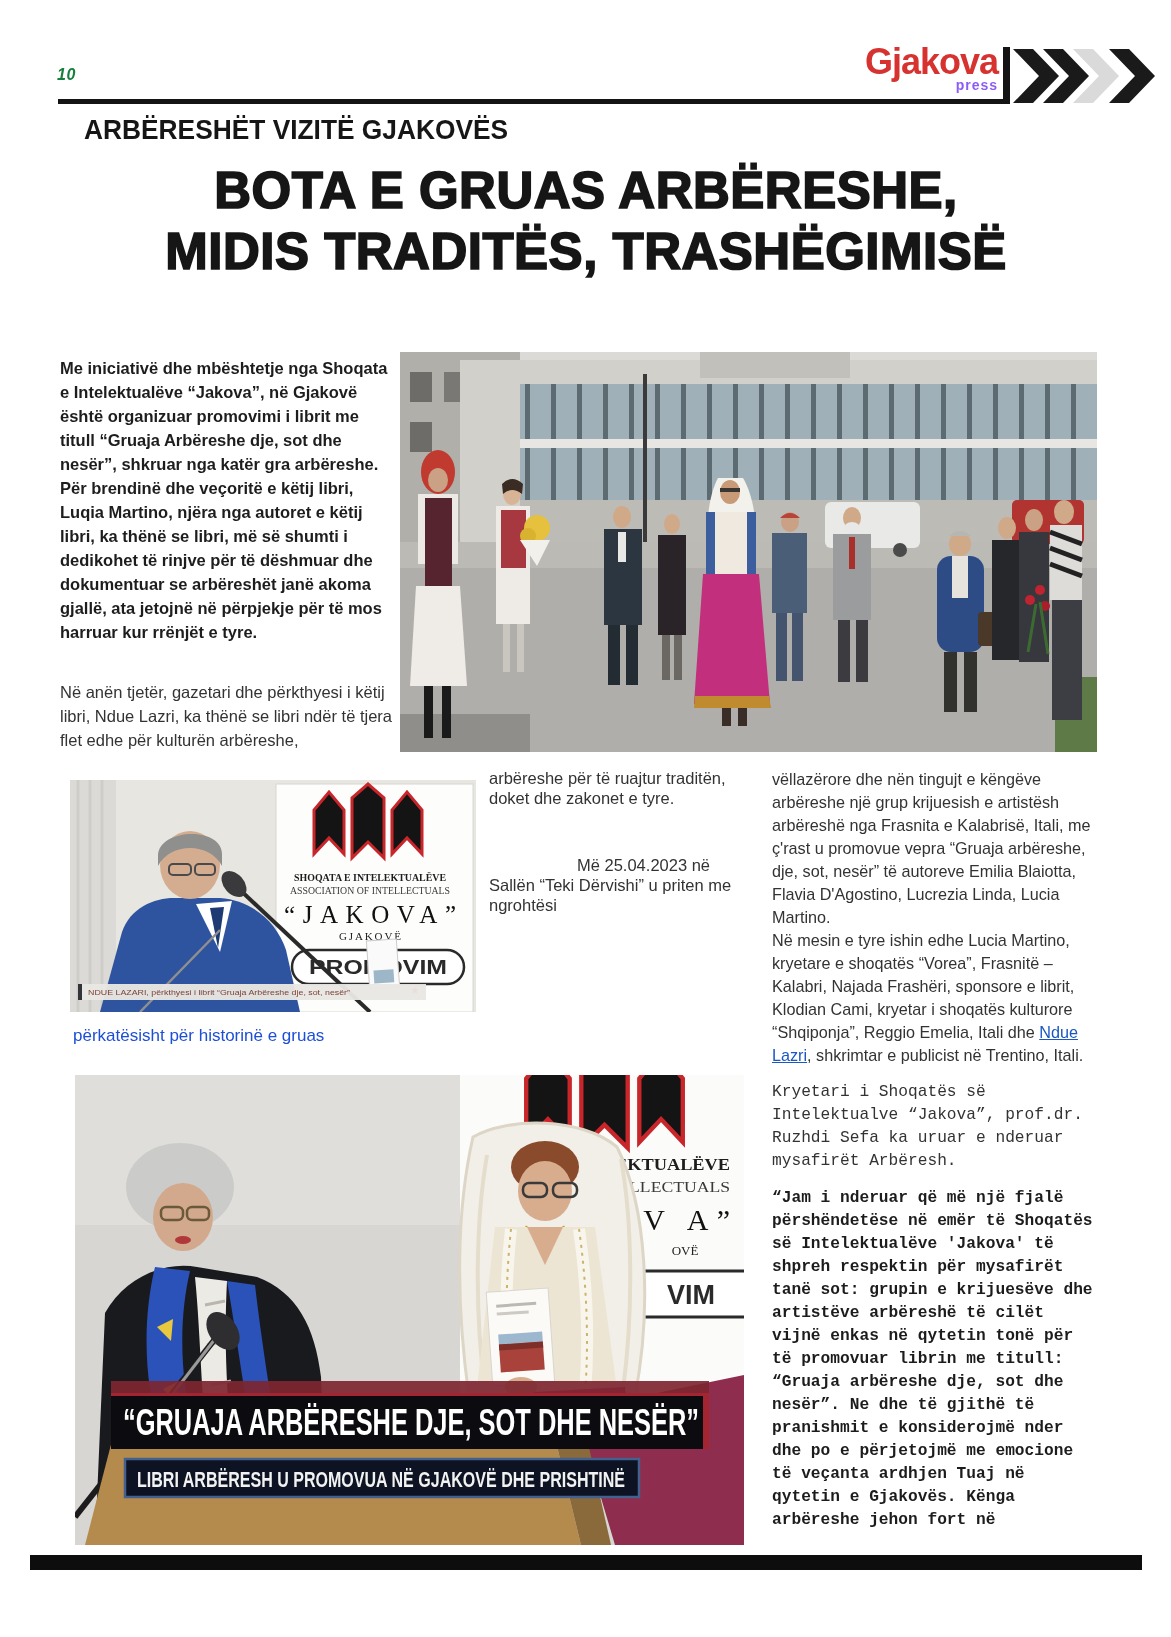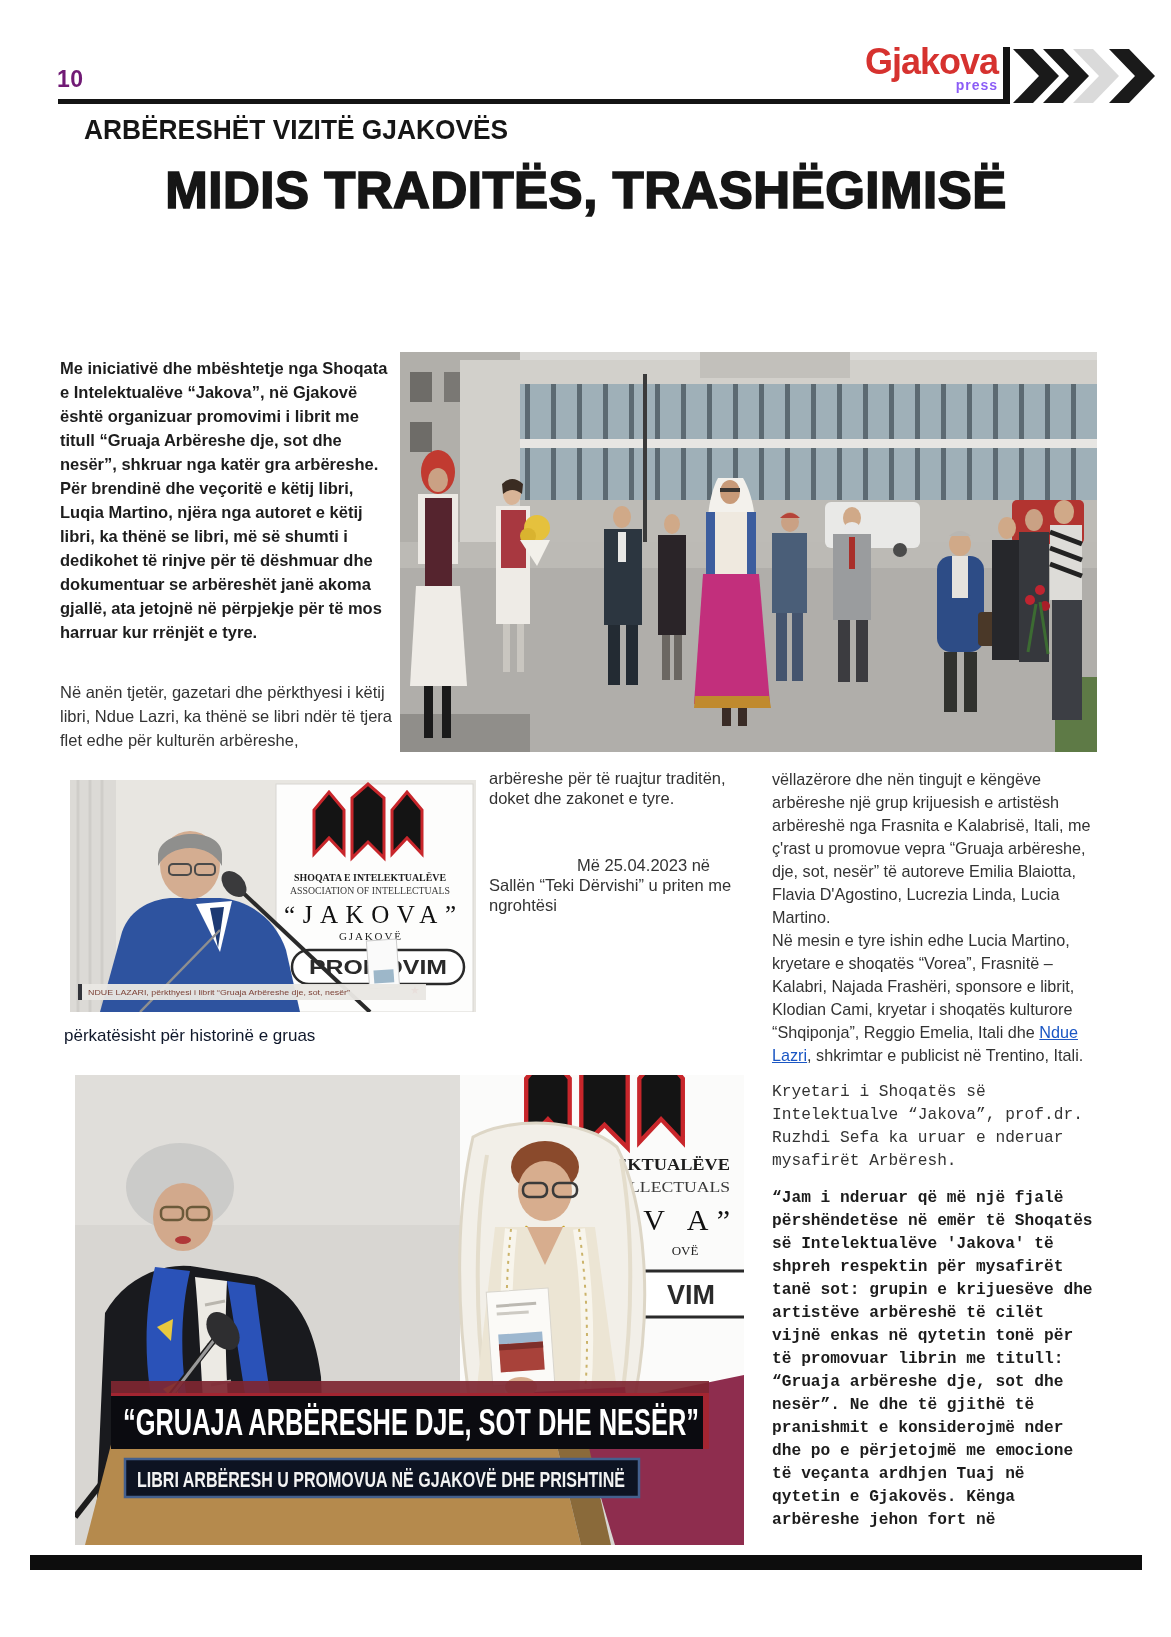--- a/index.html
+++ b/index.html
@@ -1,21 +1,21 @@
 <!DOCTYPE html>
 <html><head>
 <meta charset="utf-8">
 <style>
   html,body{margin:0;padding:0;background:#ffffff;}
   .page{position:relative;width:1171px;height:1637px;background:#fff;overflow:hidden;
         font-family:"Liberation Sans",sans-serif;color:#222;}
   .abs{position:absolute;}
 
   
-  .pagenum{left:57px;top:66px;font-size:23px;font-weight:bold;color:#701a75;letter-spacing:0.5px;}
+  .pagenum{left:57px;top:66px;font-size:16px;font-weight:bold;color:#15803d;letter-spacing:0.5px;font-style:italic;}
   .toprule{left:58px;top:99px;width:946px;height:5px;background:#141414;}
   .brand{left:800px;top:44px;width:198px;text-align:right;line-height:1;}
   .brand-name{font-size:36px;font-weight:bold;color:#d6322f;letter-spacing:-1px;}
   .brand-sub{font-size:14px;font-weight:bold;color:#8b5cf6;margin-top:-2px;letter-spacing:1px;}
   .brand-bar{left:1003px;top:47px;width:7px;height:57px;background:#141414;}
   .chevrons{left:1013px;top:49px;}
 
   
   .kicker{left:84px;top:114px;font-size:28px;font-weight:bold;color:#161616;
           transform:scaleX(.94);transform-origin:left top;white-space:nowrap;}
@@ -28,21 +28,21 @@
   .col p{margin:0;}
   .col-left{left:60px;top:356px;width:336px;}
   .col-left .lead{font-weight:bold;color:#1d1d1d;margin-bottom:36px;}
   .col-mid{left:489px;top:768px;width:258px;line-height:20px;}
   .col-mid .gap{margin-top:24px;}
   .col-mid .gap2{margin-top:47px;text-indent:88px;}
   .col-right{left:772px;top:768px;width:325px;font-size:16.2px;line-height:23px;}
   .col-right .gap{margin-top:14px;font-family:Liberation Mono, monospace;}
   .col-right .quote{font-weight:bold;color:#1c1c1c;}
   a.body-link{color:#1a56c4;text-decoration:underline;}
-  .caption-mid{left:64px;top:1026px;font-size:17px;color:#0f172a;}
+  .caption-mid{left:73px;top:1026px;font-size:17px;color:#1d4ed8;}
 
   
   .photo{display:block;}
   .photo-arrival{left:400px;top:352px;}
   .photo-podium{left:70px;top:780px;}
   .photo-women{left:75px;top:1075px;}
 
   .bottombar{left:30px;top:1555px;width:1112px;height:15px;background:#0d0d0d;}
 
   svg text{font-family:"Liberation Sans",sans-serif;}
@@ -62,20 +62,21 @@
   <div class="abs brand-bar"></div>
   <svg class="abs chevrons" width="152" height="54" viewBox="0 0 152 54">
     <polygon points="0,0 20,0 46,27 20,54 0,54 26,27" fill="#1a1a1a"></polygon>
     <polygon points="30,0 50,0 76,27 50,54 30,54 56,27" fill="#1a1a1a"></polygon>
     <polygon points="60,0 80,0 106,27 80,54 60,54 86,27" fill="#dadada"></polygon>
     <polygon points="96,0 116,0 142,27 116,54 96,54 122,27" fill="#1a1a1a"></polygon>
   </svg>
 
   <div class="abs kicker">ARBËRESHËT VIZITË GJAKOVËS</div>
   <div class="abs headline">
+    <div>BOTA E GRUAS ARBËRESHE,</div>
     <div>MIDIS TRADITËS, TRASHËGIMISË</div>
   </div>
 
   <div class="abs col col-left">
     <p class="lead">Me iniciativë dhe mbështetje nga Shoqata e Intelektualëve “Jakova”, në Gjakovë është organizuar promovimi i librit me titull “Gruaja Arbëreshe dje, sot dhe nesër”, shkruar nga katër gra arbëreshe. Për brendinë dhe veçoritë e këtij libri, Luqia Martino, njëra nga autoret e këtij libri, ka thënë se libri, më së shumti i dedikohet të rinjve për të dëshmuar dhe dokumentuar se arbëreshët janë akoma gjallë, ata jetojnë në përpjekje për të mos harruar kur rrënjët e tyre.</p>
     <p>Në anën tjetër, gazetari dhe përkthyesi i këtij libri, Ndue Lazri, ka thënë se libri ndër të tjera flet edhe për kulturën arbëreshe,</p>
   </div>
 
   <svg class="abs photo photo-arrival" width="697" height="400" viewBox="0 0 697 400">
     <rect width="697" height="400" fill="#c8c6c1"></rect>

